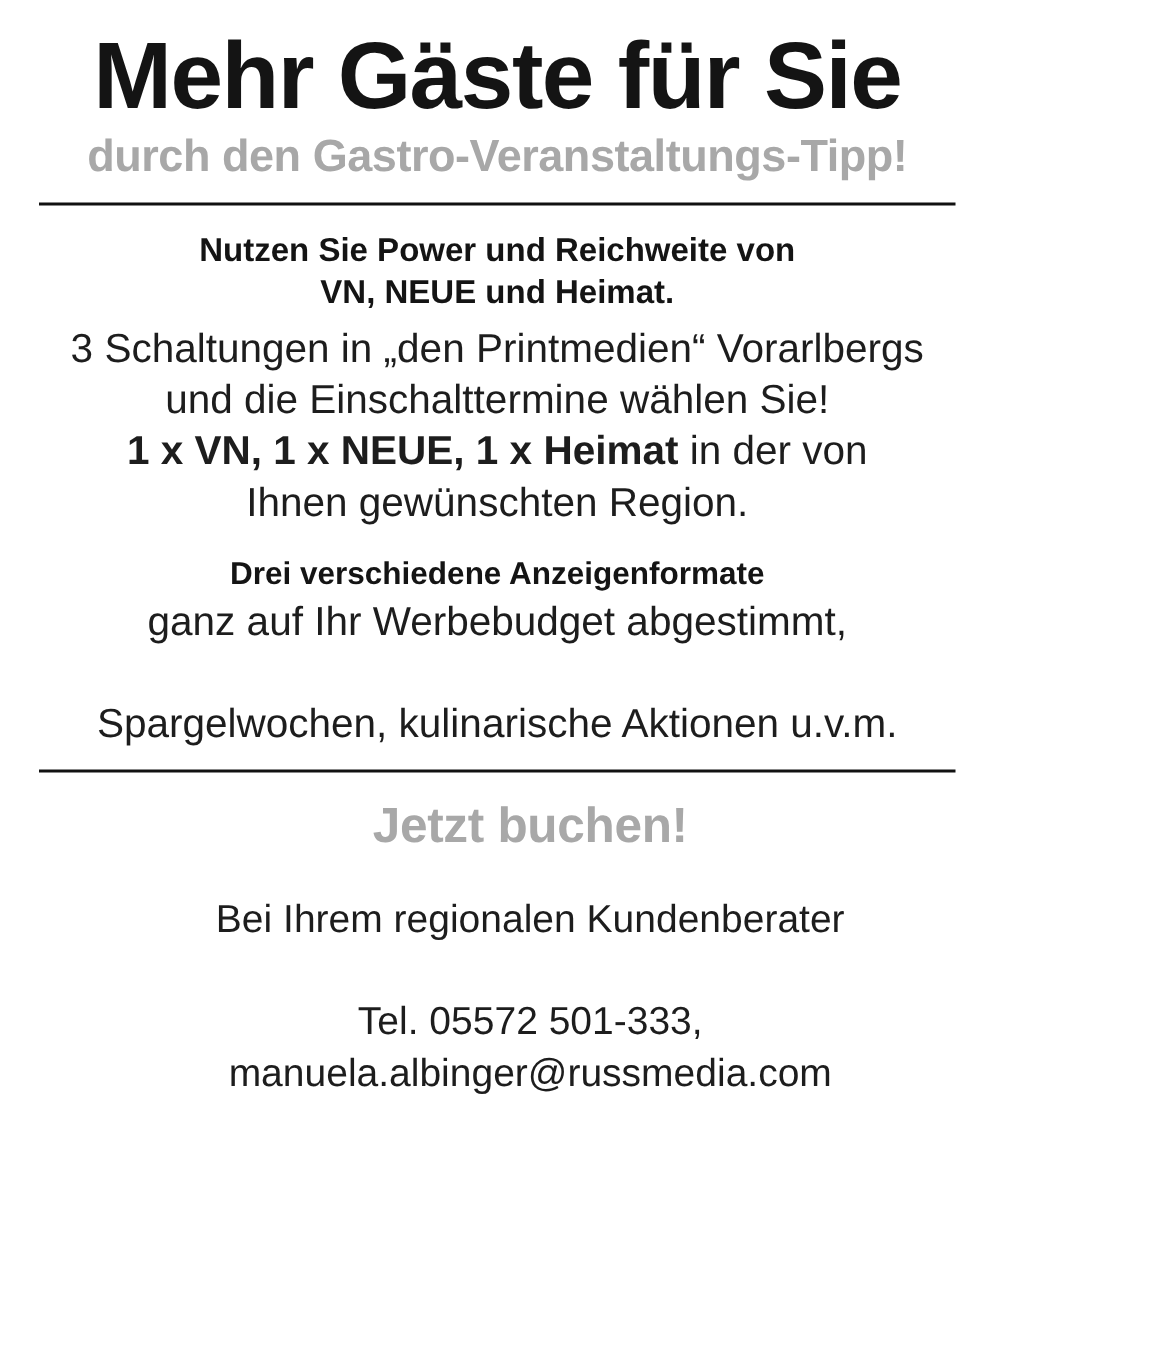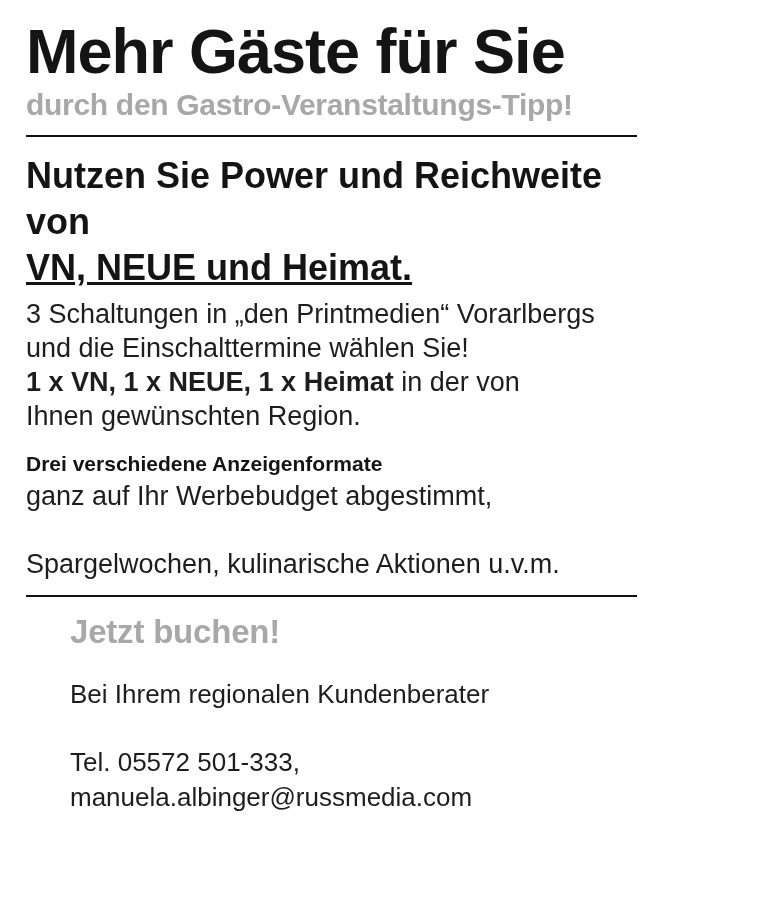--- a/index.html
+++ b/index.html
@@ -14,20 +14,21 @@
     color: #1a1a1a;
     overflow: hidden;
   }
   .ad {
     box-sizing: border-box;
     width: 663px;
     height: 908px;
     padding: 18px 26px 10px 26px;
     display: flex;
     flex-direction: column;
+    text-align: center;
   }
   .headline {
     font-size: 63px;
     font-weight: bold;
     letter-spacing: -1px;
     line-height: 1.05;
     color: #141414;
     margin: 0 0 4px 0;
     white-space: nowrap;
   }
@@ -46,29 +47,28 @@
     margin: 0;
   }
   .block {
     padding: 16px 0 14px 0;
   }
   .block-bottom {
     padding: 16px 0 0 0;
     margin-left: 44px;
   }
   .lead {
-    font-size: 36px;
+    font-size: 22px;
     font-weight: bold;
     line-height: 1.28;
     margin: 0 0 6px 0;
     color: #141414;
   }
   .lead .line2 {
     display: block;
-    text-decoration: underline;
   }
   .body-text {
     font-size: 27px;
     line-height: 1.26;
     margin: 0;
     color: #1d1d1d;
   }
   .body-text b {
     font-weight: bold;
   }

